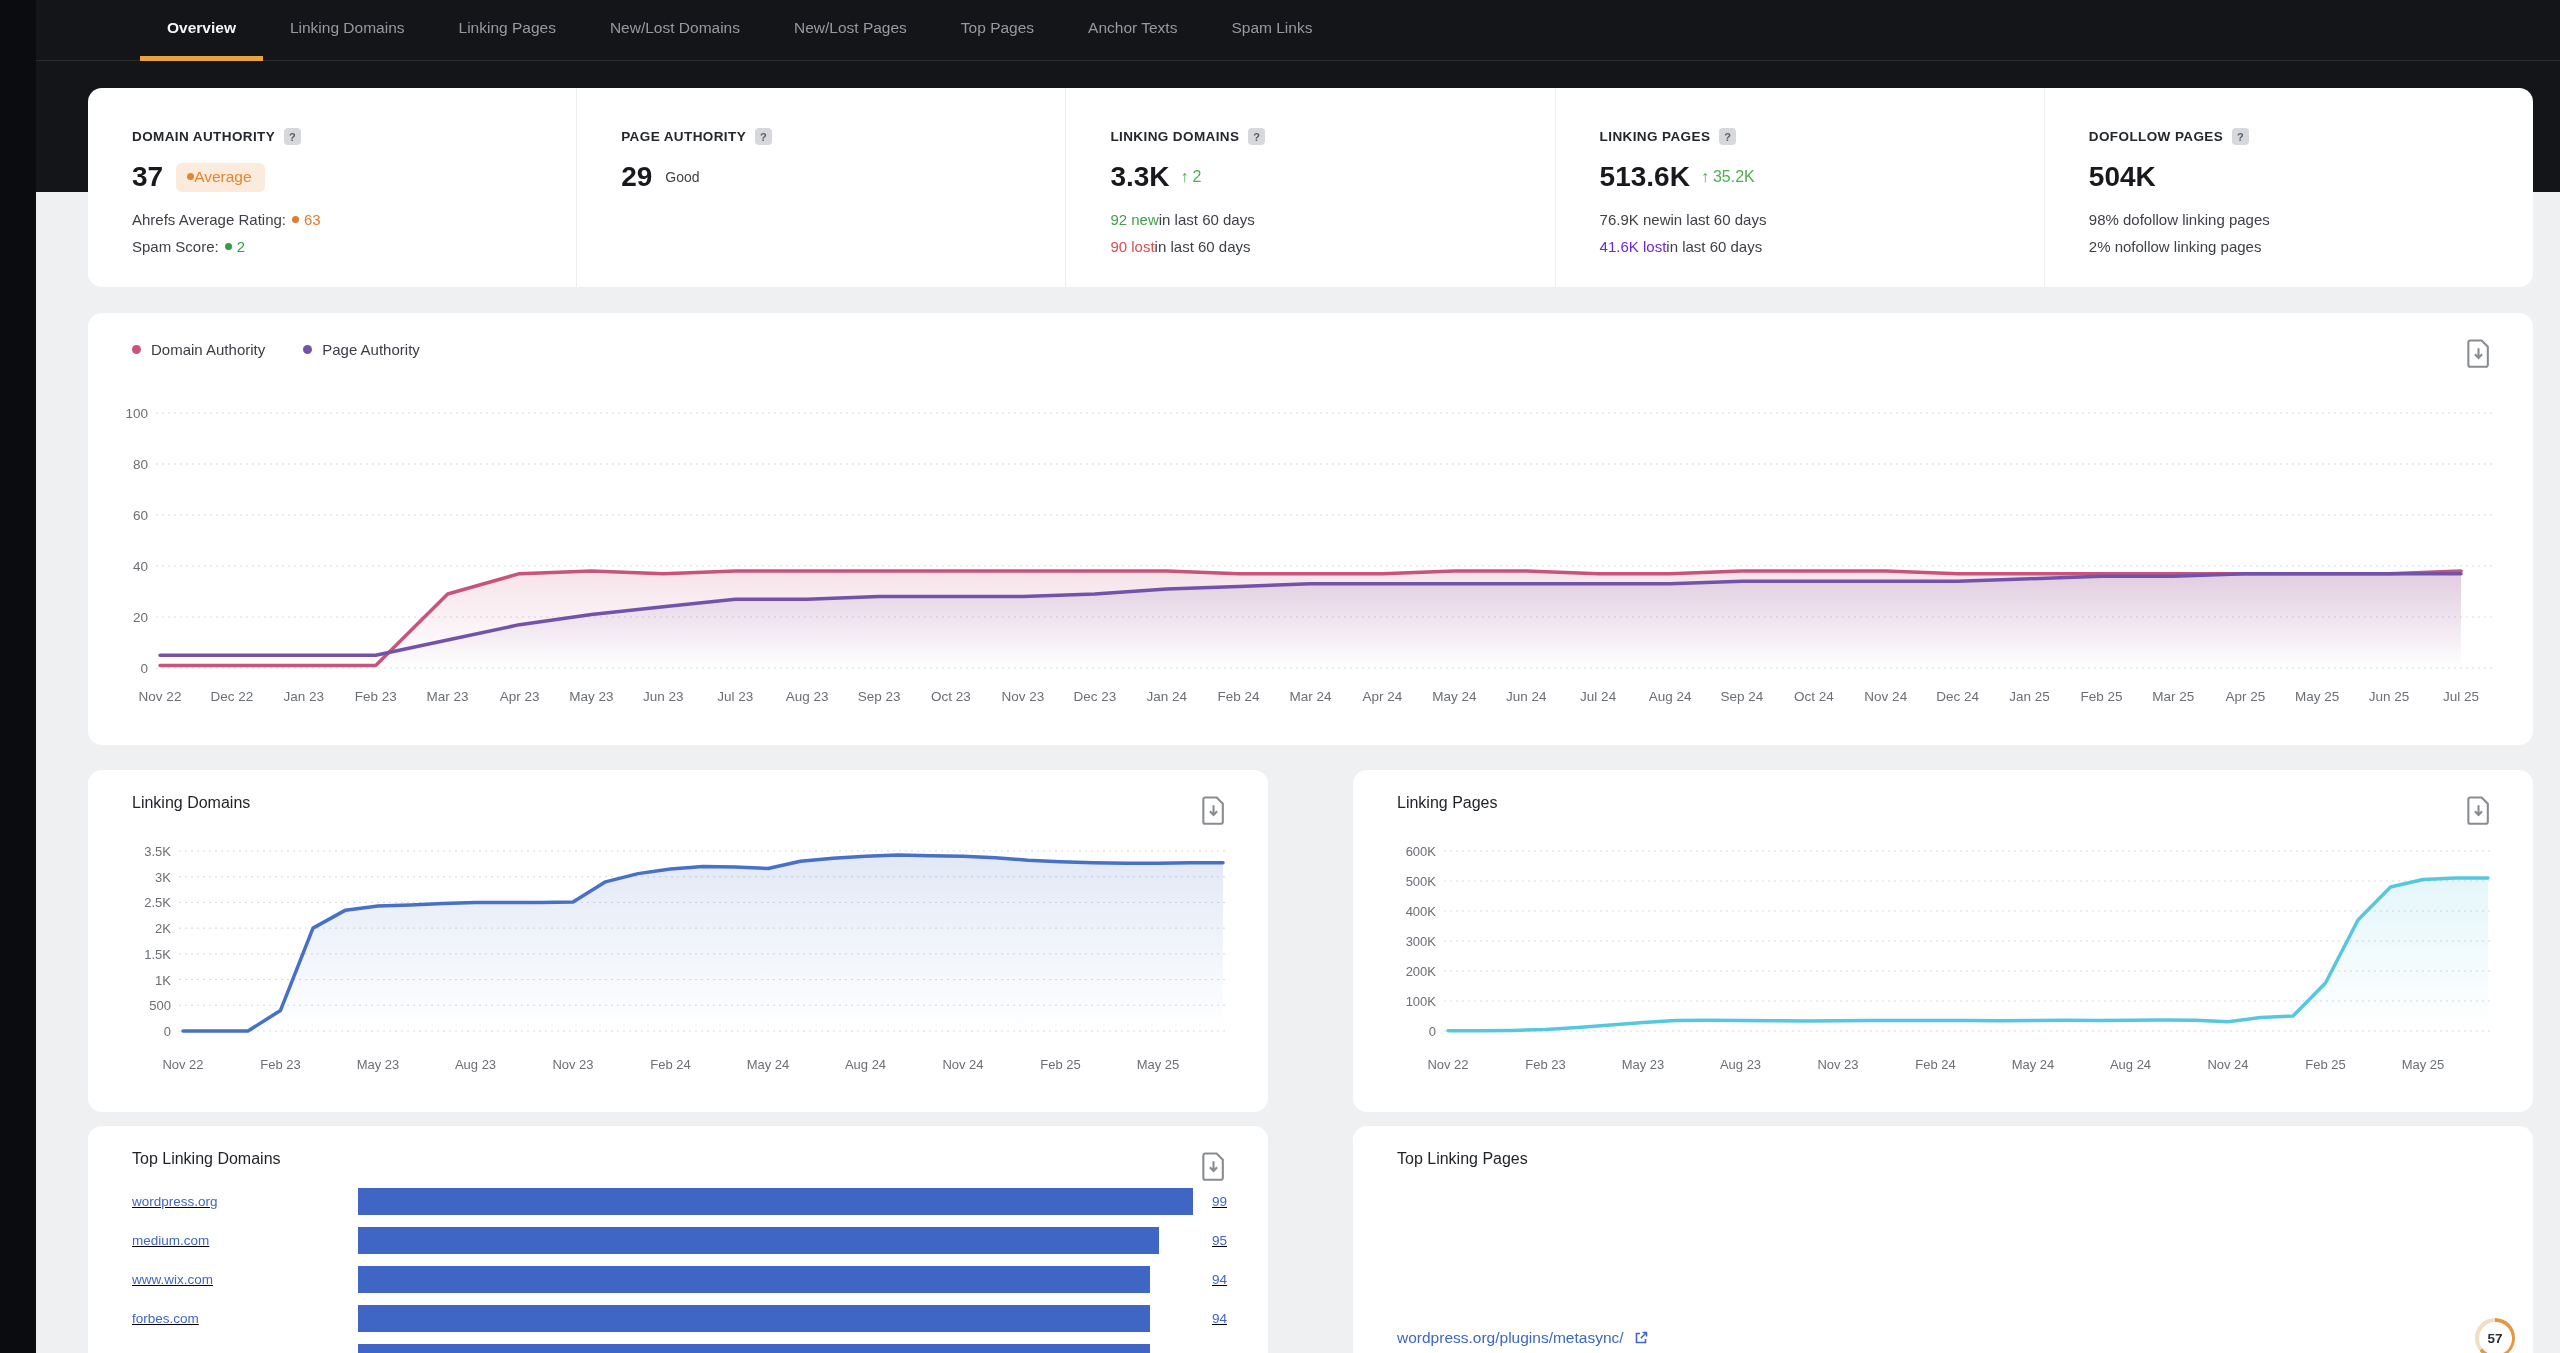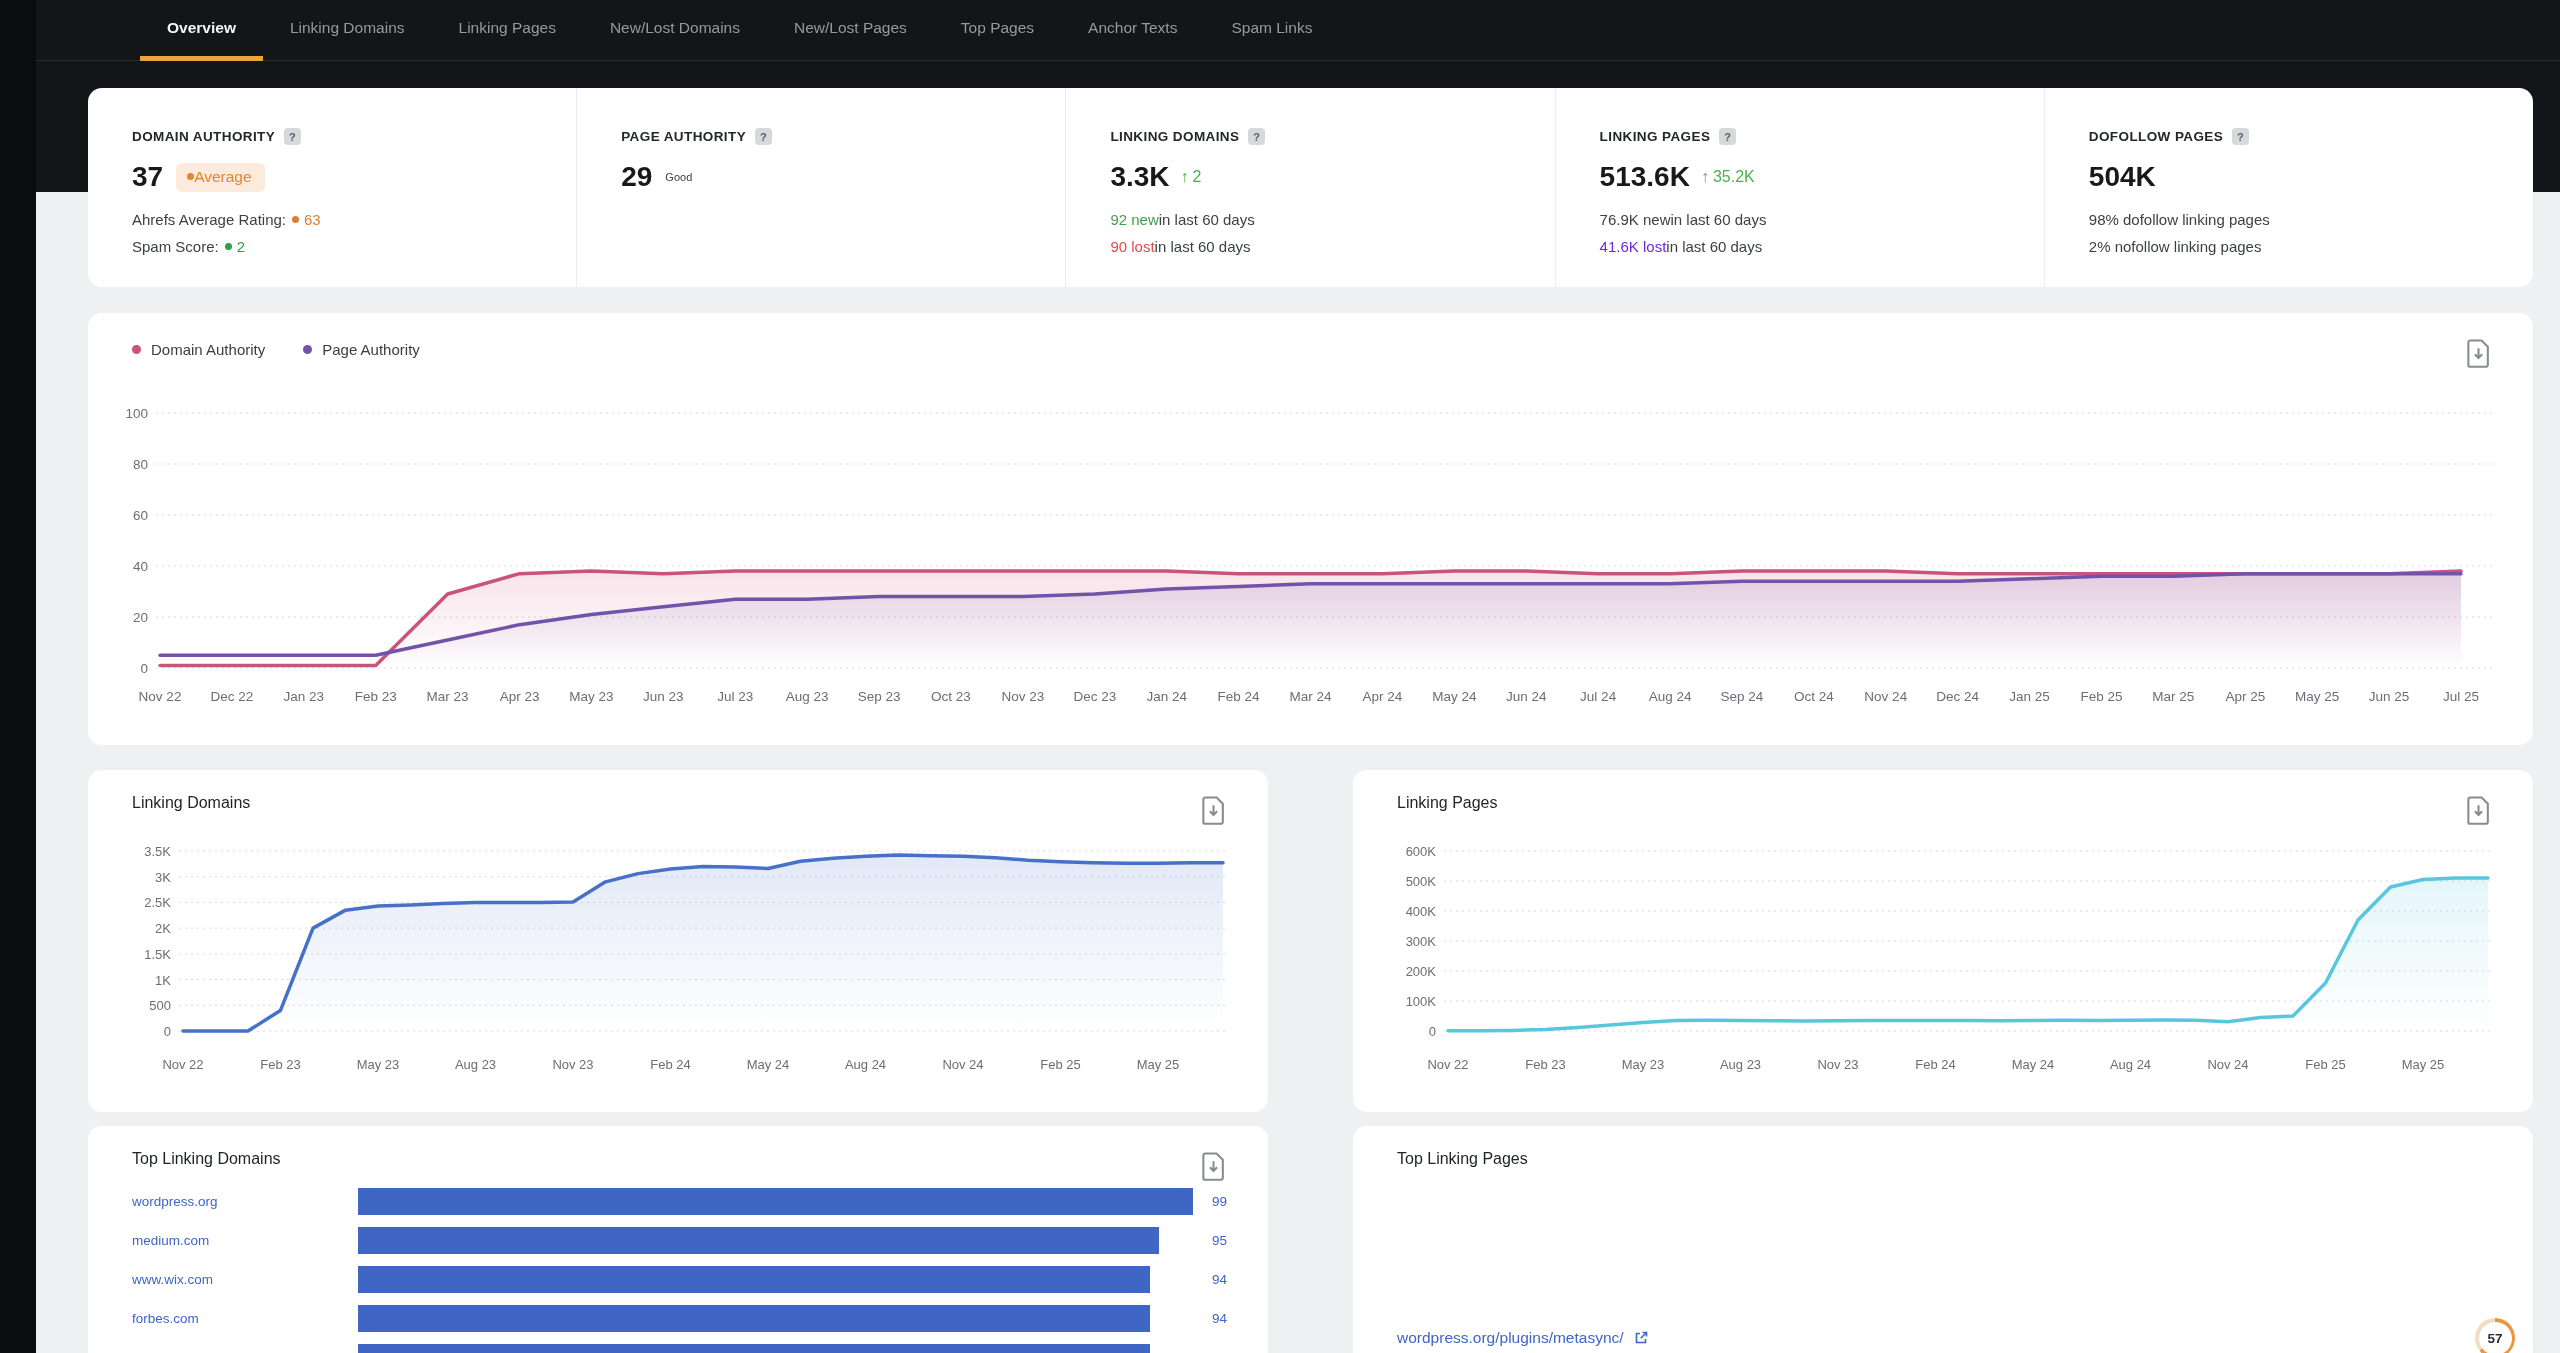--- a/index.html
+++ b/index.html
@@ -18,39 +18,39 @@
   .mcell + .mcell{border-left:1px solid #ededf0;}
   .mtitle{display:flex;align-items:center;gap:9px;font-size:13.5px;font-weight:bold;
     letter-spacing:.4px;color:#23262b;}
   .qicon{width:17px;height:17px;border-radius:4px;background:#d6d8dc;color:#5b5e64;font-size:11px;
     font-weight:bold;display:flex;align-items:center;justify-content:center;cursor:pointer;}
   .mvalue{margin-top:16px;display:flex;align-items:center;}
   .big{font-size:28px;font-weight:bold;color:#17191d;}
   .badge{margin-left:13px;background:#fcebdc;color:#e2862f;border-radius:6px;padding:5px 13px 6px 11px;
     font-size:15.5px;display:flex;align-items:center;}
   .badge .dot{width:7px;height:7px;border-radius:50%;background:#e2862f;}
-  .note{margin-left:13px;font-size:11px;color:#3f4247;}
+  .note{margin-left:13px;font-size:14px;color:#3f4247;}
   .delta{margin-left:11px;font-size:16px;color:#4caf50;display:flex;align-items:center;gap:4px;}
   .mrows{margin-top:13px;}
   .mrow{font-size:15px;color:#3c3f45;line-height:27px;display:flex;align-items:center;flex-wrap:wrap;}
   .seg-dot{width:7px;height:7px;border-radius:50%;display:inline-block;margin:0 5px 0 6px;}
   
   .authority-card{left:88px;top:313px;width:2445px;height:432px;}
   .legend{position:absolute;left:44px;top:28px;display:flex;gap:38px;}
   .legend-item{display:flex;align-items:center;gap:10px;font-size:15px;color:#3a3d43;cursor:pointer;}
   .ldot{width:9px;height:9px;border-radius:50%;}
   .export-btn{position:absolute;right:38px;top:22px;cursor:pointer;padding:4px;}
   .ctitle{position:absolute;left:44px;top:24px;font-size:16px;color:#1e2125;font-weight:500;}
   .ld-card{left:88px;top:770px;width:1180px;height:342px;}
   .lp-card{left:1353px;top:770px;width:1180px;height:342px;}
   svg text{font-family:"Liberation Sans",sans-serif;}
   
   .tld-card{left:88px;top:1126px;width:1180px;height:300px;overflow:hidden;}
   .bars{position:absolute;left:44px;top:56px;right:30px;}
-  .bar-row{display:flex;align-items:center;height:39px;}
+  .bar-row{display:flex;align-items:center;height:39px;text-decoration:underline;}
   .bar-label{width:226px;font-size:13.5px;color:#3e66c7;cursor:pointer;}
   .bar-zone{position:relative;width:845px;height:27px;
     background:repeating-linear-gradient(to right,#eef0f2 0 1px,transparent 1px 169px);}
   .bar{height:27px;background:#3f66c5;}
   .bar-val{margin-left:9px;font-size:13.5px;color:#3e66c7;}
   
   .tlp-card{left:1353px;top:1126px;width:1180px;height:300px;overflow:hidden;}
   .thead{position:absolute;top:88px;left:0;right:0;height:78px;background:#f6f7f8;
     display:flex;align-items:center;padding:0 18px 0 44px;font-size:13.5px;font-weight:bold;
     letter-spacing:.3px;color:#1d2025;}

